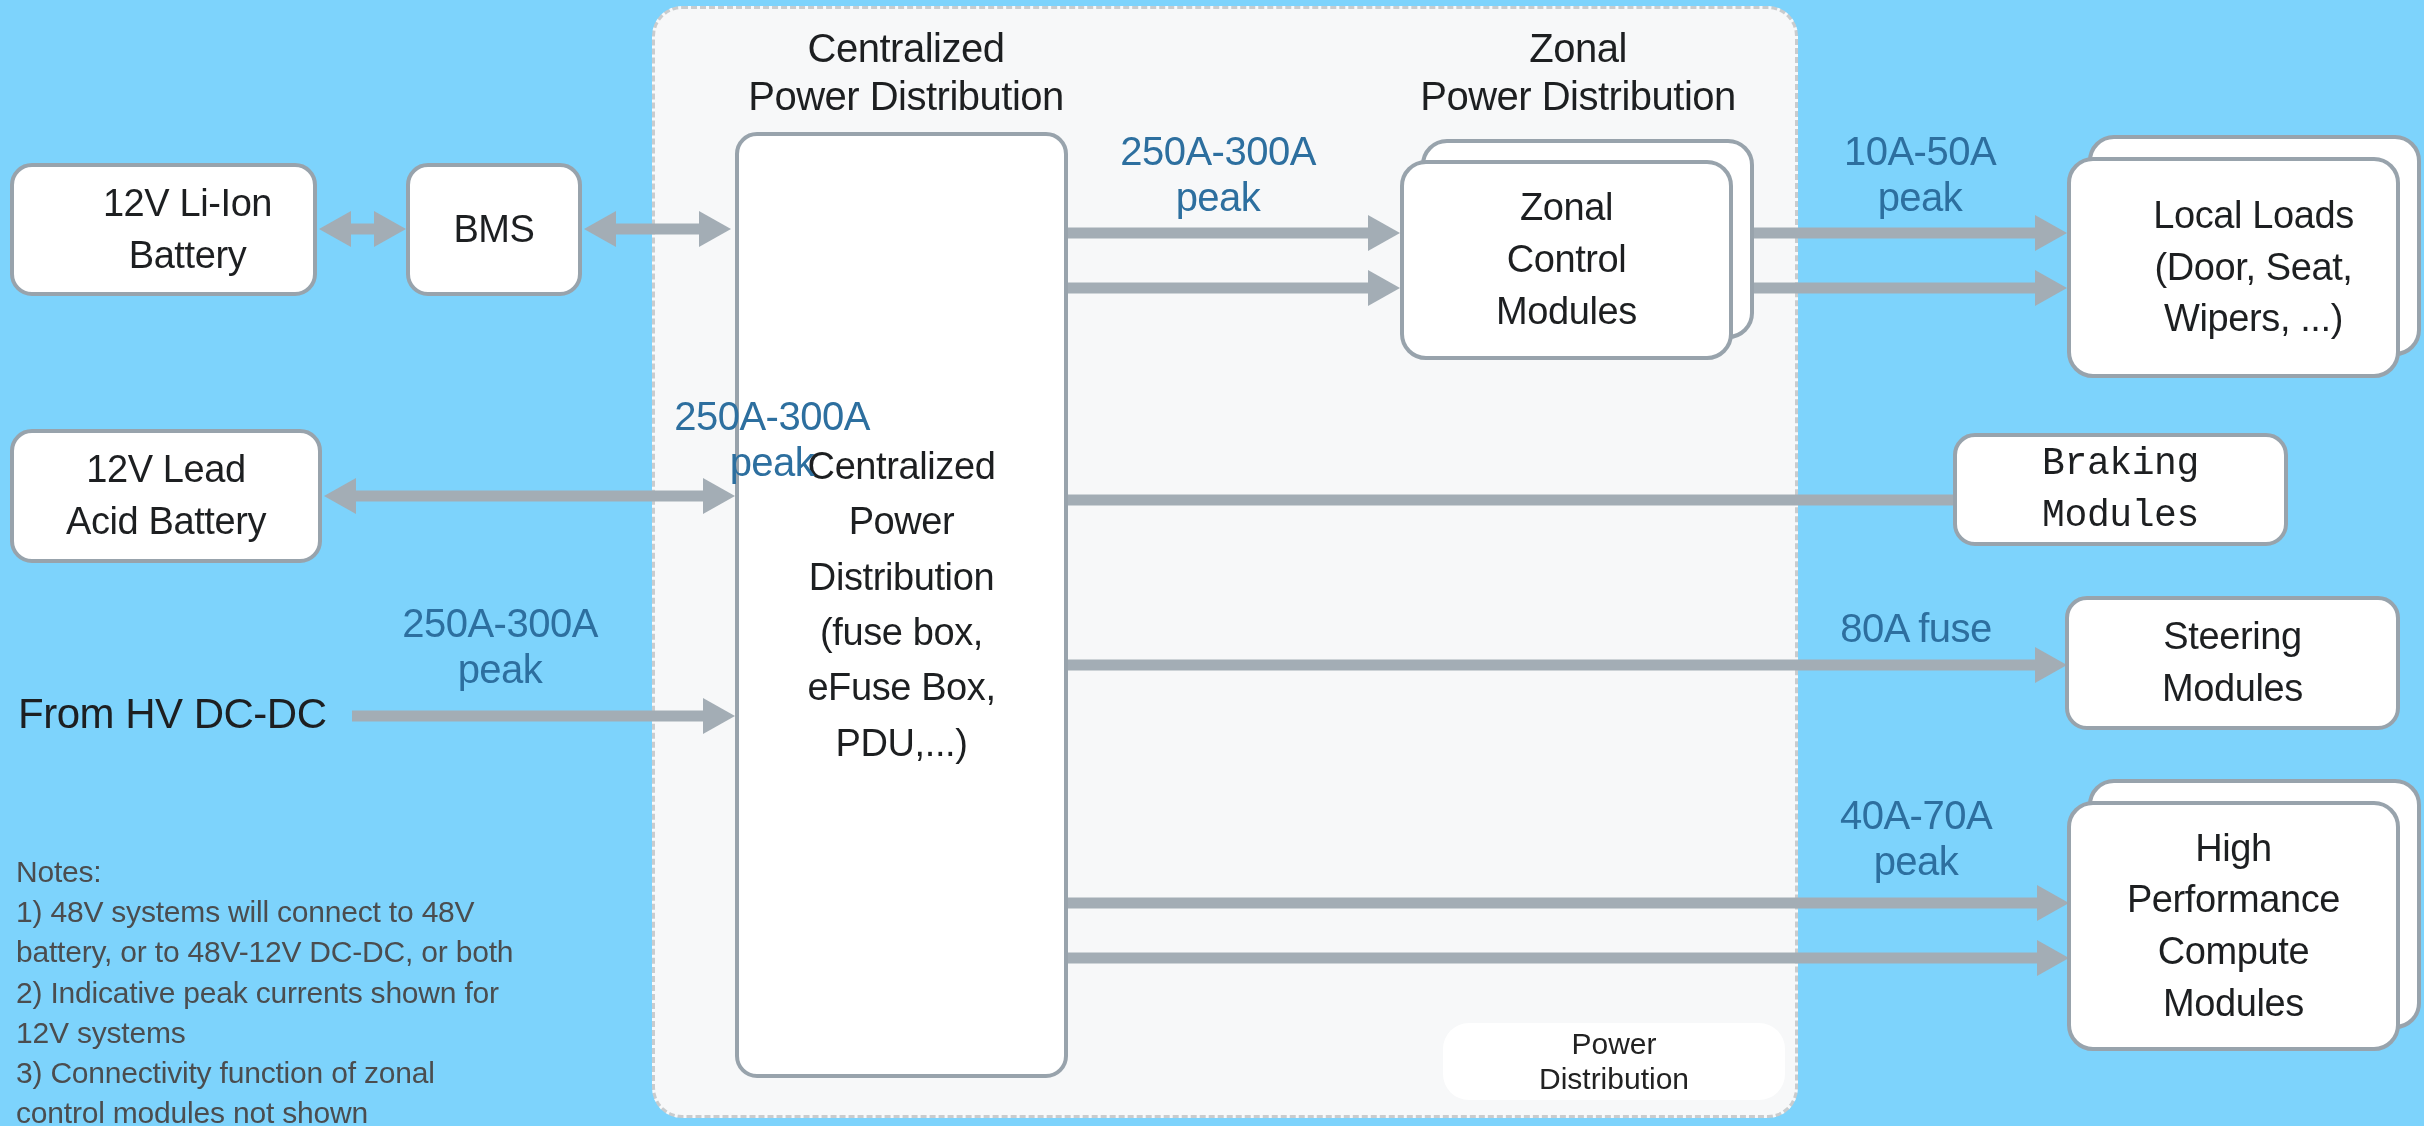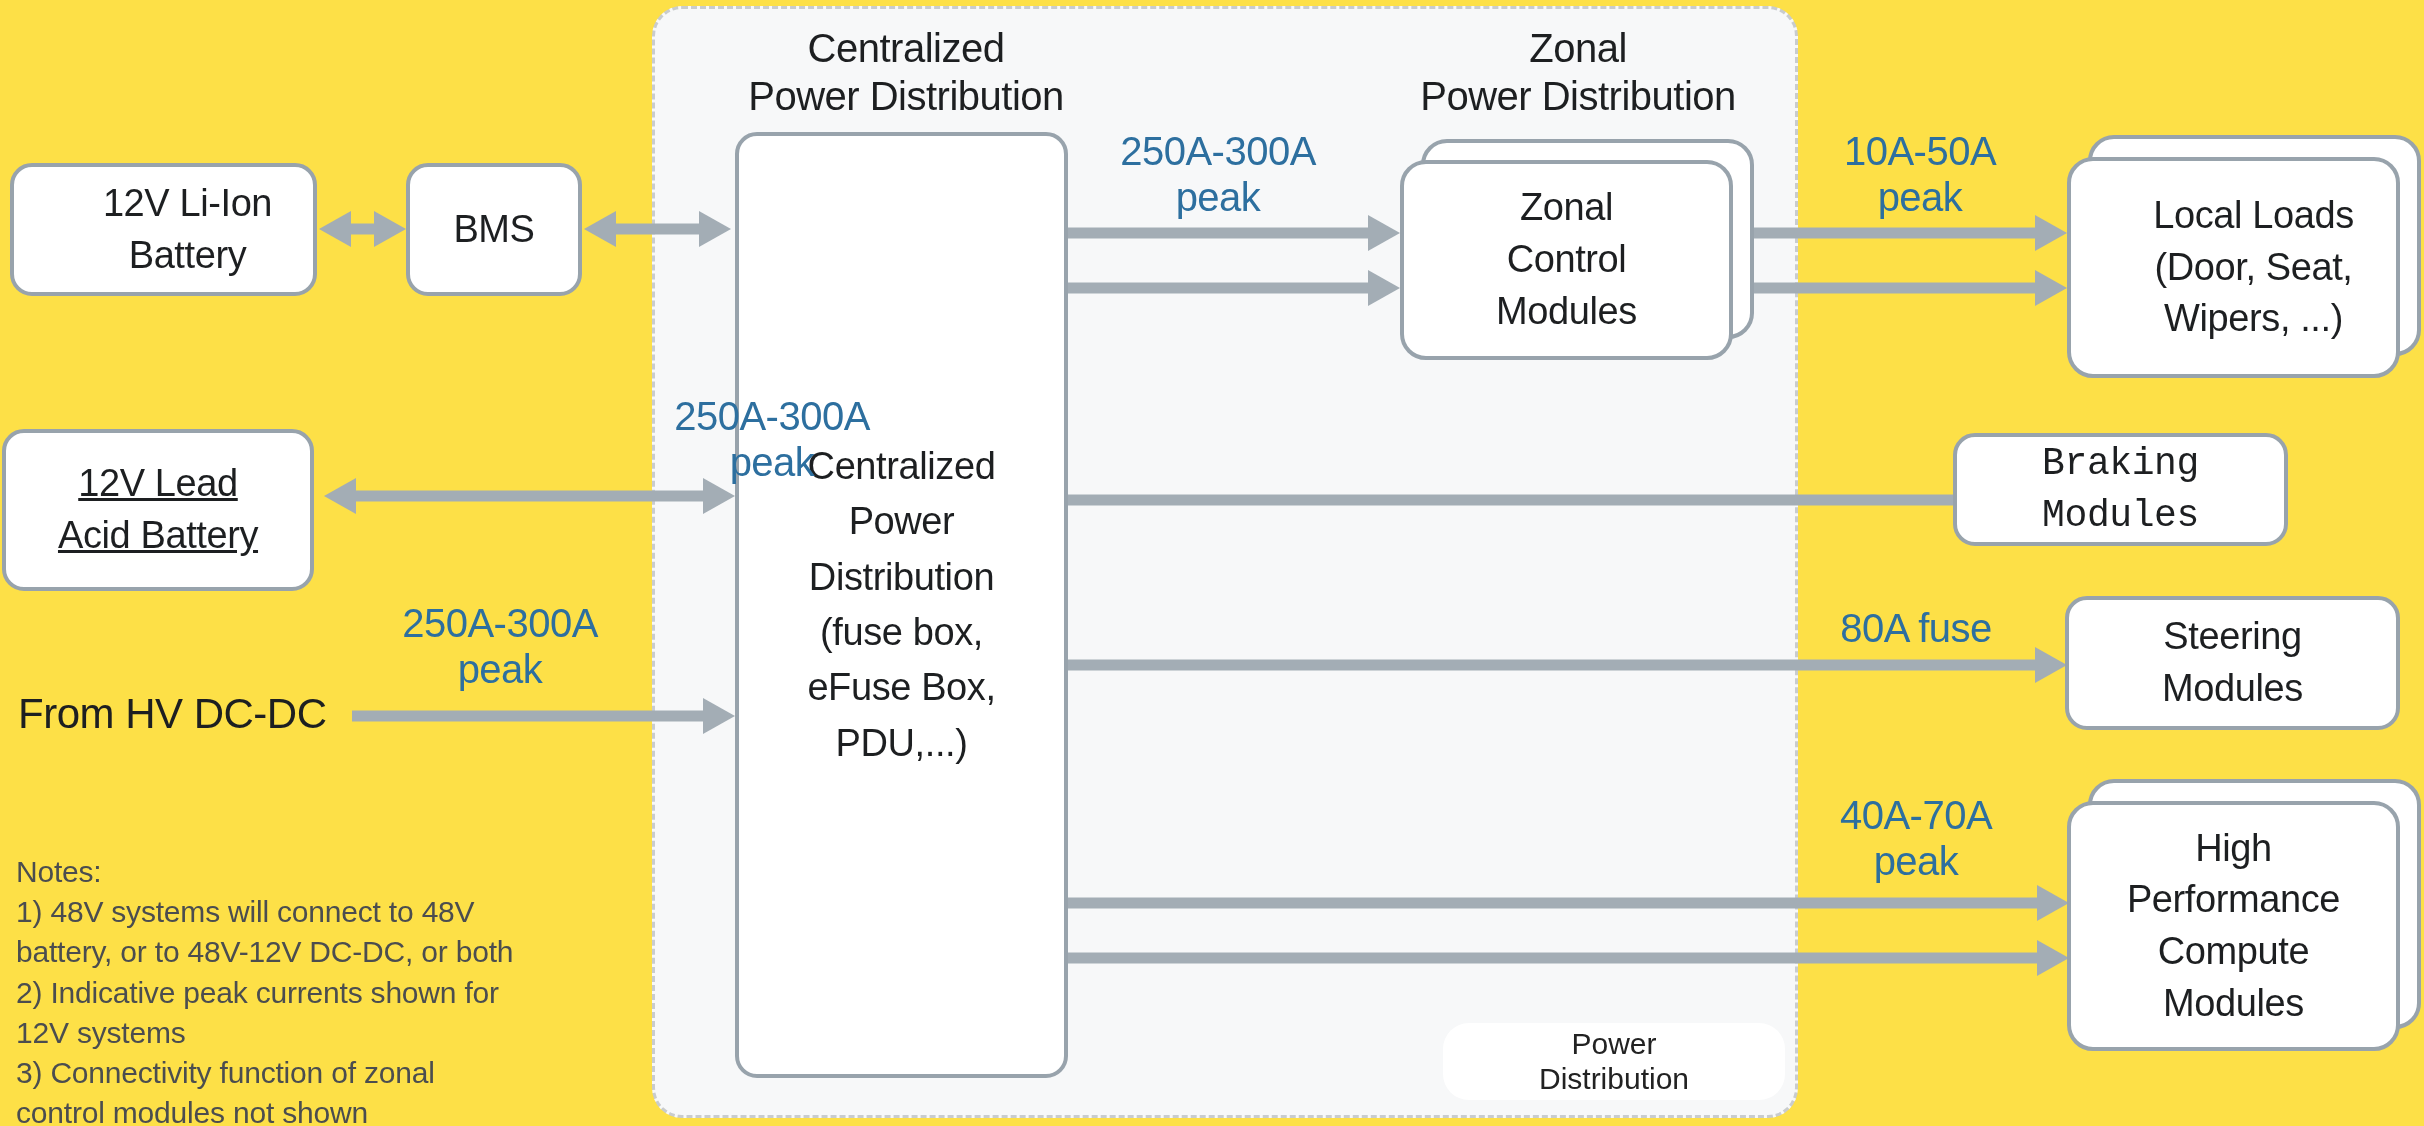--- a/index.html
+++ b/index.html
@@ -6,21 +6,21 @@
     --ink:#1d1f21;
     --muted:#4b4d4f;
     --blue:#2d6f9f;
     --arrow:#a3adb5;
     --boxborder:#98a3ac;
     --dashed:#c9ccce;
     --panel:#f7f8f9;
   }
   html,body{margin:0;padding:0;background:#ffffff;}
   .canvas{
-    position:relative;width:2424px;height:1126px;background:#fde047;overflow:hidden;
+    position:relative;width:2424px;height:1126px;background:#7dd3fc;overflow:hidden;
     font-family:"Liberation Sans", sans-serif;color:var(--ink);
   }
   .pre{white-space:pre-line;}
   
   .node{
     position:absolute;background:#ffffff;border:4px solid var(--boxborder);
     border-radius:22px;display:flex;align-items:center;justify-content:center;
     text-align:center;font-size:38px;line-height:1.36;letter-spacing:-0.4px;
     box-sizing:border-box;color:var(--ink);
   }
@@ -138,21 +138,21 @@
       <span class="head-r"></span>
     </div>
   <div class="arrow r" style="left:1068px;top:940px;width:1001px;">
       <span class="shaft"></span>
       <span class="head-r"></span>
     </div>
 
   <div class="node front pre" style="left:10px;top:163px;width:307px;height:133px;padding-left:48px;">12V Li-Ion
 Battery</div>
   <div class="node front pre" style="left:406px;top:163px;width:176px;height:133px;">BMS</div>
-  <div class="node front pre" style="left:2px;top:429px;width:312px;height:162px;text-decoration:underline;">12V Lead
+  <div class="node front pre" style="left:10px;top:429px;width:312px;height:134px;">12V Lead
 Acid Battery</div>
   <div class="plain-label" style="left:18px;top:690px;">From HV DC-DC</div>
 
   <div class="node front pre" style="left:735px;top:132px;width:333px;height:946px;line-height:1.46;">Centralized
 Power
 Distribution
 (fuse box,
 eFuse Box,
 PDU,...)</div>
 

